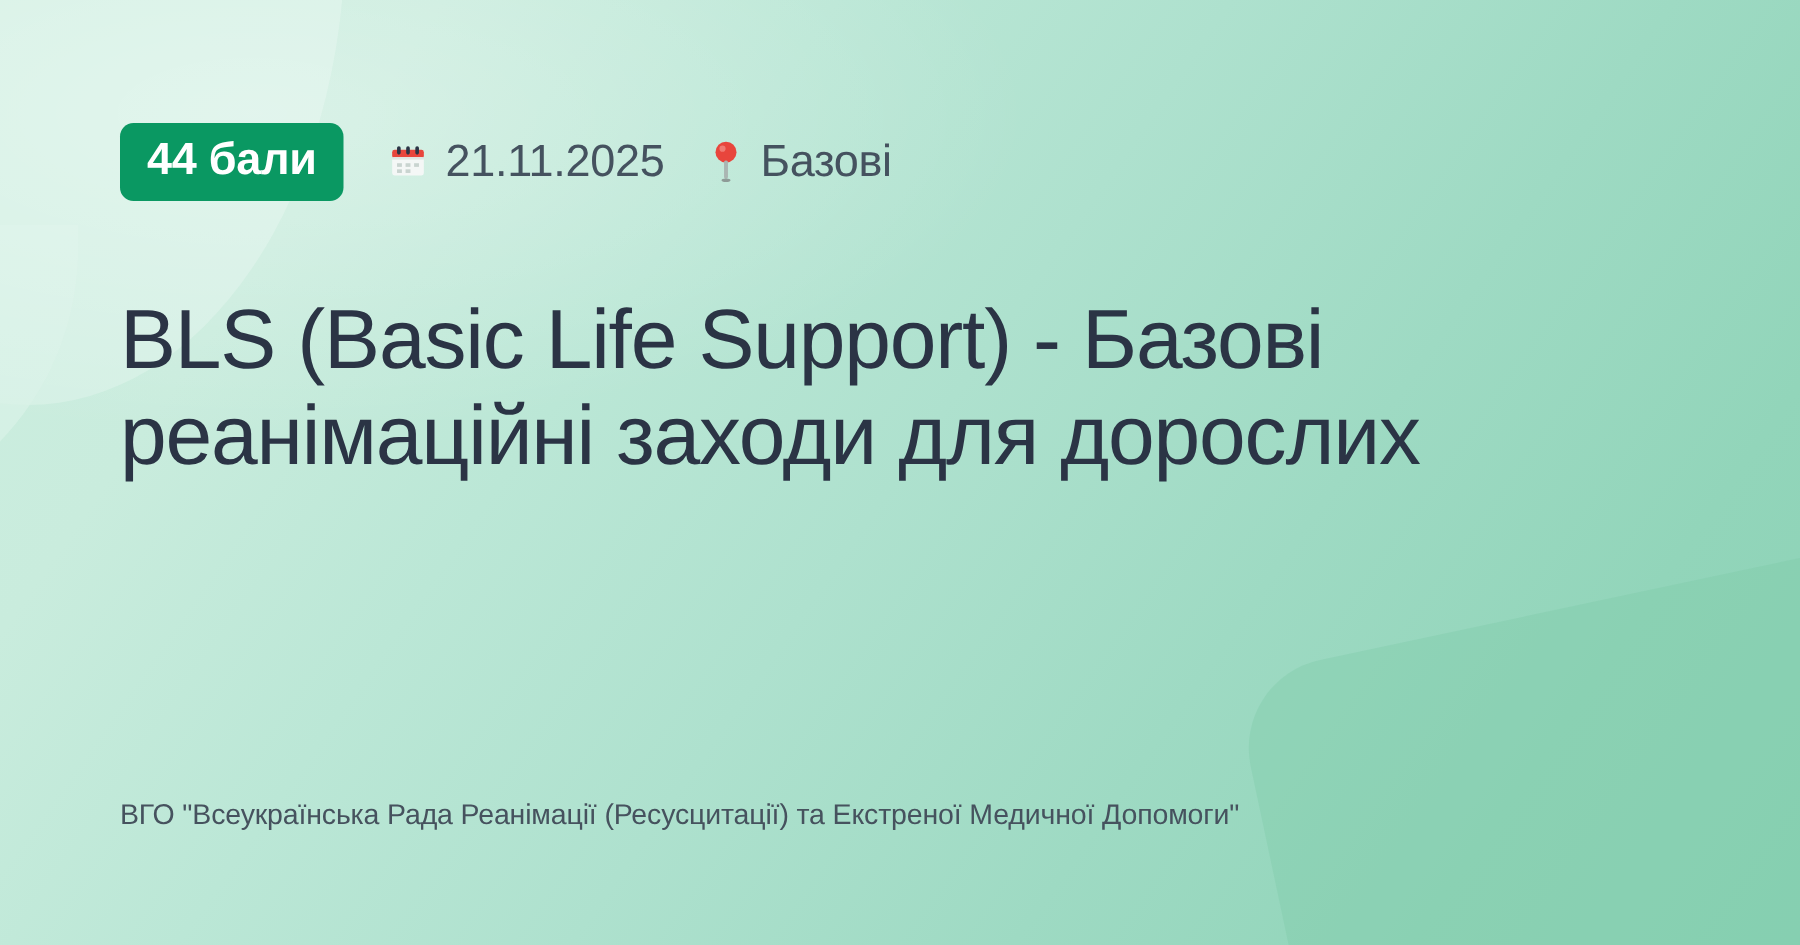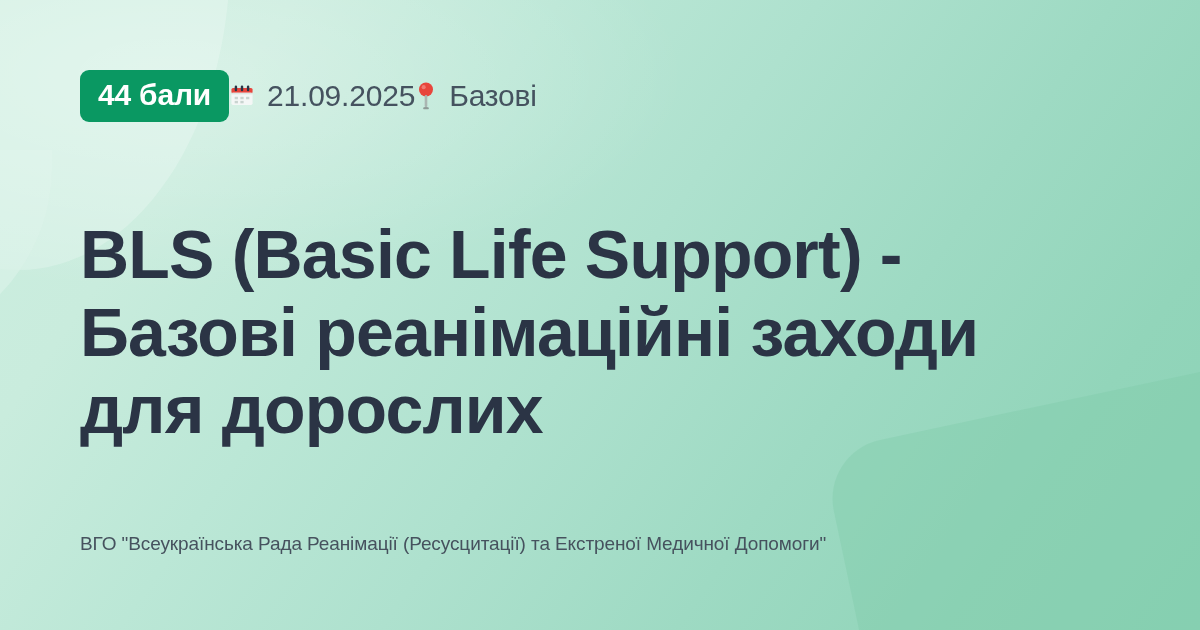--- a/index.html
+++ b/index.html
@@ -85,21 +85,23 @@
     padding: 70px 80px 0 80px;
     height: 100%;
     display: flex;
     flex-direction: column;
   }
 
   
   .meta-row {
     display: flex;
     align-items: center;
+    gap: 30px;
     height: 52px;
+    margin-top: 12px;
   }
 
   .points-badge {
     display: inline-flex;
     align-items: center;
     justify-content: center;
     background: #0a9862;
     color: #ffffff;
     font-size: 30px;
     font-weight: 700;
@@ -124,23 +126,23 @@
   .meta-icon {
     font-size: 25px;
     line-height: 1;
     display: inline-block;
   }
 
   .icon-svg { display: block; }
 
   
   .title {
-    margin-top: 94px;
-    font-size: 68px;
-    font-weight: 700;
+    margin-top: 60px;
+    font-size: 56px;
+    font-weight: 400;
     line-height: 1.14;
     color: #2b3445;
     letter-spacing: -0.8px;
     max-width: 1010px;
   }
 
   
   .footer {
     margin-top: auto;
     margin-bottom: 72px;
@@ -177,21 +179,21 @@
             <rect x="7" y="3" width="3" height="7" rx="1.5" fill="#2b3445"></rect>
             <rect x="14.5" y="3" width="3" height="7" rx="1.5" fill="#2b3445"></rect>
             <rect x="22" y="3" width="3" height="7" rx="1.5" fill="#2b3445"></rect>
             <rect x="7" y="17" width="4" height="3" fill="#c9d4d0"></rect>
             <rect x="14" y="17" width="4" height="3" fill="#c9d4d0"></rect>
             <rect x="21" y="17" width="4" height="3" fill="#c9d4d0"></rect>
             <rect x="7" y="22" width="4" height="3" fill="#c9d4d0"></rect>
             <rect x="14" y="22" width="4" height="3" fill="#c9d4d0"></rect>
           </svg>
         </span>
-        <span>21.09.2025</span>
+        <span>21.11.2025</span>
       </span>
 
       <span class="meta-item">
         <span class="meta-icon">
           <svg class="icon-svg" width="22" height="28" viewBox="0 0 22 30" aria-hidden="true">
             <circle cx="11" cy="8" r="7.5" fill="#e8453c"></circle>
             <circle cx="8.5" cy="5.5" r="2.2" fill="#f07a72"></circle>
             <rect x="9.6" y="14" width="2.8" height="13" rx="1.2" fill="#aab6b2"></rect>
             <ellipse cx="11" cy="28" rx="3.2" ry="1.3" fill="#8e9b97"></ellipse>
           </svg>

